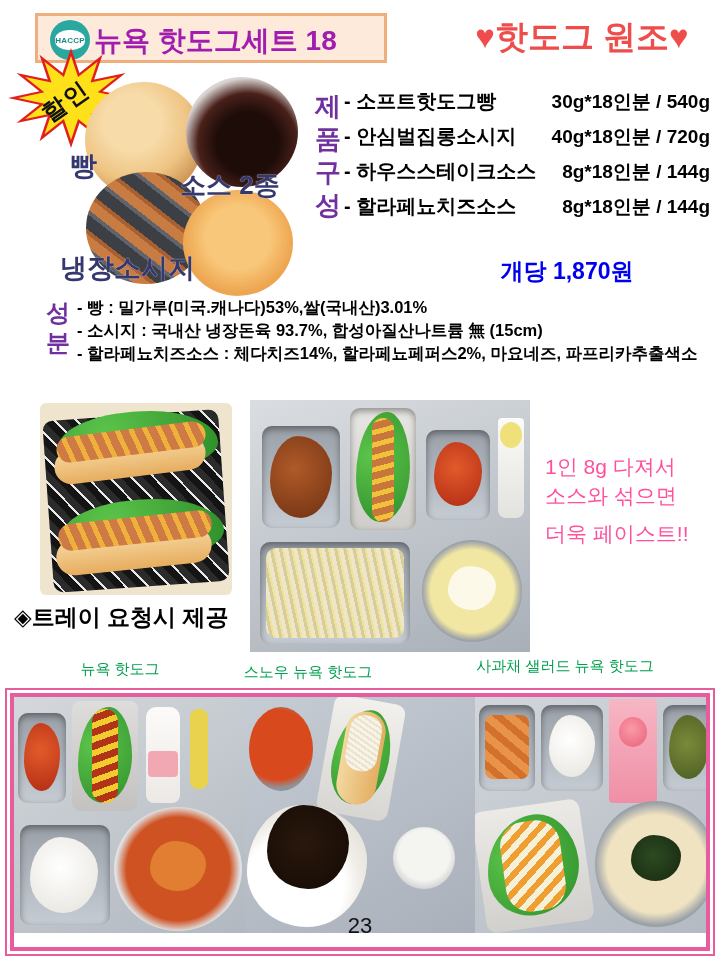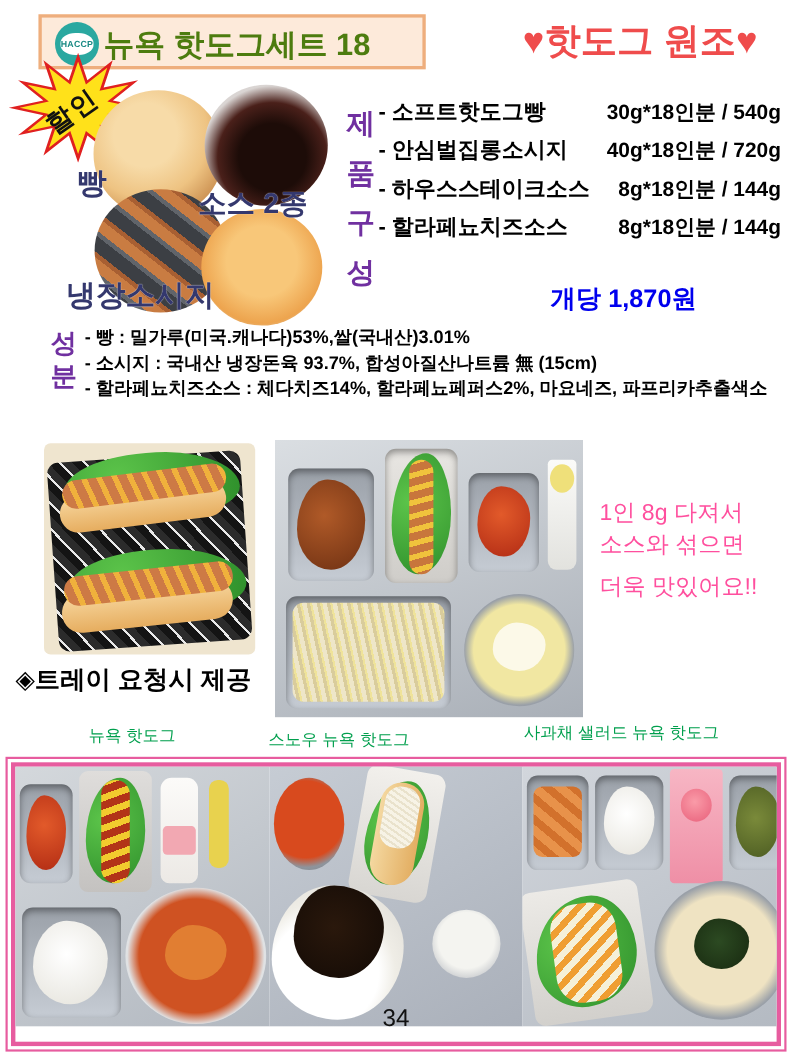--- a/index.html
+++ b/index.html
@@ -4,21 +4,21 @@
 <style>
   html,body{margin:0;padding:0;background:#ffffff;}
   body{font-family:"Liberation Sans","DejaVu Sans",sans-serif;}
   .page{position:relative;width:720px;height:960px;background:#fff;overflow:hidden;}
   .abs{position:absolute;}
 
   
   .title-box{left:35px;top:13px;width:352px;height:50px;background:#fdeada;border:3px solid #eeae7d;box-sizing:border-box;}
   .haccp{left:12px;top:4px;width:40px;height:40px;border-radius:50%;background:#2aa8a0;display:flex;align-items:center;justify-content:center;}
   .haccp-inner{width:30px;height:20px;background:#fff;border-radius:45%;display:flex;align-items:center;justify-content:center;font-size:8px;font-weight:bold;color:#1b8a84;letter-spacing:.2px;}
-  .main-title{left:56px;top:6px;width:290px;height:38px;font-size:28px;font-weight:bold;color:#4d7c0f;line-height:38px;white-space:nowrap;}
+  .main-title{left:56px;top:6px;width:290px;height:38px;font-size:28px;font-weight:bold;color:#a21caf;line-height:38px;white-space:nowrap;}
   .slogan{left:385px;top:12px;width:330px;height:50px;font-size:33px;font-weight:bold;color:#ef4c4c;text-align:center;line-height:50px;white-space:nowrap;padding-left:32px;}
 
   
   .burst{left:8px;top:48px;width:126px;height:100px;}
   .star{position:absolute;clip-path:polygon(100% 50%,75.1% 56.7%,93.3% 75%,68.4% 68.4%,75% 93.3%,56.7% 75.1%,50% 100%,43.3% 75.1%,25% 93.3%,31.6% 68.4%,6.7% 75%,24.9% 56.7%,0% 50%,24.9% 43.3%,6.7% 25%,31.6% 31.6%,25% 6.7%,43.3% 24.9%,50% 0%,56.7% 24.9%,75% 6.7%,68.4% 31.6%,93.3% 25%,75.1% 43.3%);}
   .star-red{left:0;top:0;width:126px;height:100px;background:#e02020;}
   .star-yellow{left:10px;top:8px;width:106px;height:84px;background:#ffe11a;}
   .burst-text{left:30px;top:32px;width:70px;font-size:24px;font-weight:bold;color:#111;transform:rotate(-35deg);letter-spacing:2px;}
 
   
@@ -84,21 +84,21 @@
   </div>
 
   <div class="abs circ" style="left:85px;top:82px;width:118px;height:116px;background:radial-gradient(circle at 40% 35%,#f7dba8 0 28%,#eec382 55%,#c98d4e 80%,#6b4a33 100%);"></div>
   <div class="abs circ" style="left:186px;top:77px;width:112px;height:110px;background:radial-gradient(circle at 55% 60%,#1d0c08 0 34%,#4a201a 55%,#d9d4d2 72%,#e9e7e6 100%);"></div>
   <div class="abs circ" style="left:86px;top:172px;width:120px;height:112px;background:repeating-linear-gradient(38deg,#c97c42 0 10px,#a85f32 10px 14px,#3c3f44 14px 26px,#60646a 26px 30px);"></div>
   <div class="abs circ" style="left:183px;top:190px;width:110px;height:106px;background:radial-gradient(circle at 50% 45%,#f8c779 0 40%,#eda44e 70%,#d7d3cf 88%,#e8e6e4 100%);"></div>
   <div class="abs p-label" style="left:70px;top:148px;font-size:27px;">빵</div>
   <div class="abs p-label" style="left:180px;top:168px;font-size:26px;">소스 2종</div>
   <div class="abs p-label" style="left:60px;top:250px;font-size:27px;">냉장소시지</div>
 
-  <div class="abs vtitle" style="left:312px;top:90px;width:32px;font-size:26px;line-height:45px;">제품구성</div>
+  <div class="abs vtitle" style="left:312px;top:90px;width:32px;font-size:26px;line-height:33px;">제품구성</div>
   <div class="abs comp-rows">
     <div class="comp-row">
       <span class="comp-name">- 소프트핫도그빵</span>
       <span class="comp-qty">30g*18인분 / 540g</span>
     </div>
     <div class="comp-row">
       <span class="comp-name">- 안심벌집롱소시지</span>
       <span class="comp-qty">40g*18인분 / 720g</span>
     </div>
     <div class="comp-row">
@@ -147,21 +147,21 @@
       <div class="abs" style="left:6px;top:6px;width:138px;height:90px;border-radius:10px;background:repeating-linear-gradient(78deg,#eee6c8 0 4px,#d9cc9c 4px 7px,#efe39a 7px 9px);"></div>
     </div>
     <div class="abs circ" style="left:172px;top:140px;width:100px;height:102px;background:radial-gradient(circle at 50% 50%,#f1e7a2 0 58%,#9aa0a8 70%,#7d838b 100%);">
       <div class="abs blob" style="left:26px;top:26px;width:48px;height:44px;background:rgba(255,255,255,.75);"></div>
     </div>
   </div>
 
   <div class="abs pink-note">
     <div>1인 8g 다져서</div>
     <div>소스와 섞으면</div>
-    <div class="pink-note-last">더욱 맛있어요!!</div>
+    <div class="pink-note-last">더욱 페이스트!!</div>
   </div>
 
   <div class="abs tray-note">◈트레이 요청시 제공</div>
 
   <div class="abs menu-label" style="left:45px;top:660px;width:150px;">뉴욕 핫도그</div>
   <div class="abs menu-label" style="left:208px;top:663px;width:200px;">스노우 뉴욕 핫도그</div>
   <div class="abs menu-label" style="left:415px;top:657px;width:300px;">사과채 샐러드 뉴욕 핫도그</div>
 
   <div class="abs collage">
     <div class="collage-inner">
@@ -215,17 +215,17 @@
           <div class="abs" style="left:4px;top:108px;width:108px;height:122px;background:linear-gradient(#eceae6,#d2d0cc);border-radius:10px;transform:rotate(-8deg);">
             <div class="abs lettuce" style="left:8px;top:10px;width:92px;height:100px;"></div>
             <div class="abs" style="left:24px;top:16px;width:60px;height:90px;border-radius:24px;background:repeating-linear-gradient(140deg,#f5f0d8 0 6px,#ef9e32 6px 12px);"></div>
           </div>
           <div class="abs circ" style="left:120px;top:104px;width:122px;height:126px;background:radial-gradient(circle at 50% 50%,#efe3c2 0 56%,#9aa0a8 70%,#83898f 100%);">
             <div class="abs blob" style="left:36px;top:34px;width:50px;height:46px;background:radial-gradient(circle at 45% 45%,#2c4a22,#17280f);"></div>
           </div>
         </div>
 
       </div>
-      <div class="abs page-num">34</div>
+      <div class="abs page-num">23</div>
     </div>
   </div>
 
 </div>
 
 </body></html>

